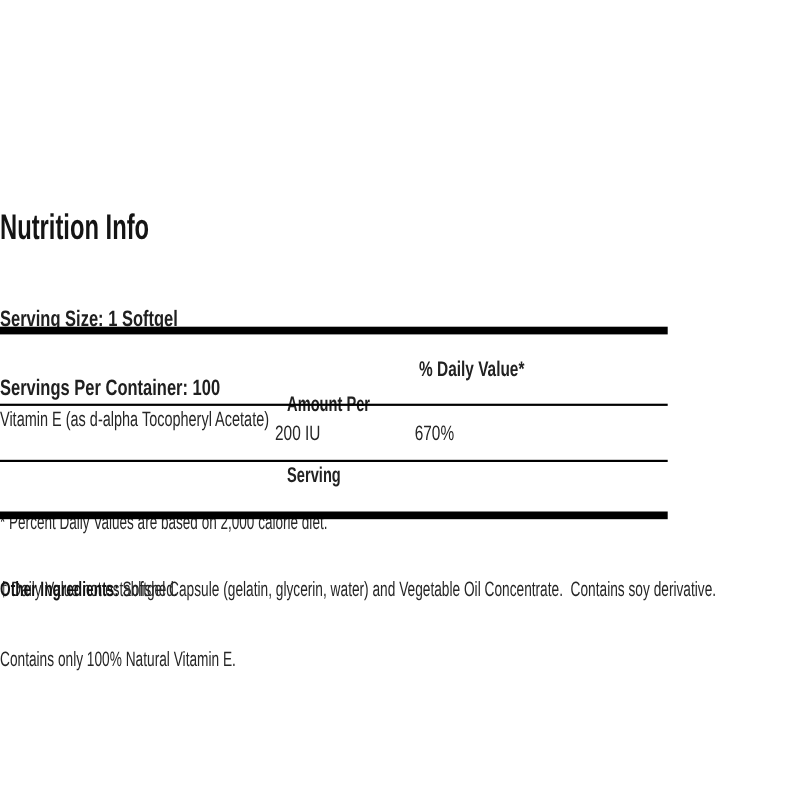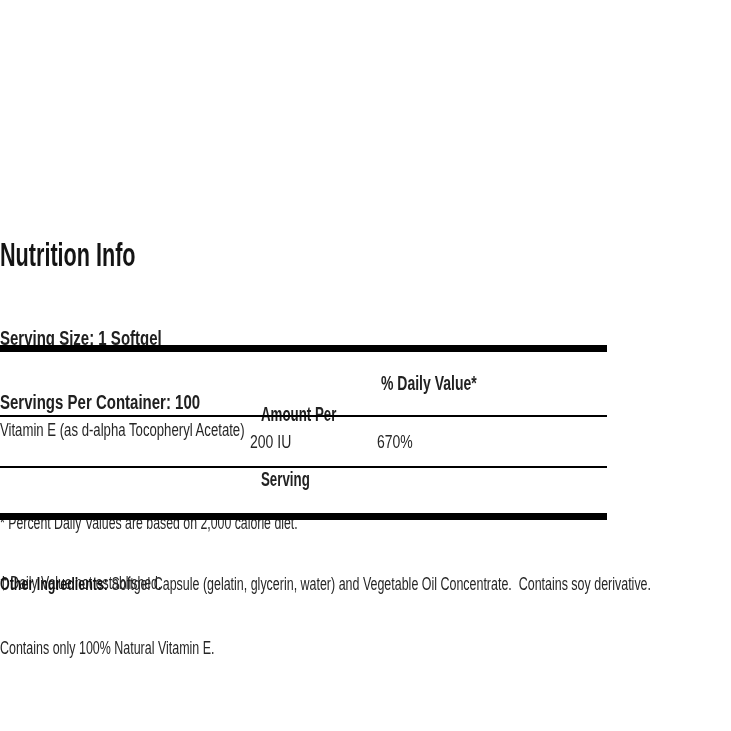--- a/index.html
+++ b/index.html
@@ -5,21 +5,21 @@
   html, body { margin: 0; padding: 0; background: #ffffff; }
   .canvas {
     position: relative;
     width: 731px;
     height: 731px;
     background: #ffffff;
     overflow: hidden;
     font-family: "Liberation Sans", sans-serif;
     color: #1a1a1a;
   }
-  .content { position: absolute; inset: 0; filter: blur(0.4px); margin-top: 48px; }
+  .content { position: absolute; inset: 0; filter: blur(0.4px); }
   .abs { position: absolute; transform-origin: 0 0; white-space: pre; }
 
   .title {
     left: 0px; top: 190px;
     font-size: 24px; font-weight: 700; line-height: 26px;
     transform: scale(0.9, 1.35);
     color: #141414;
   }
   .serving-block {
     left: 0px; top: 238px;

